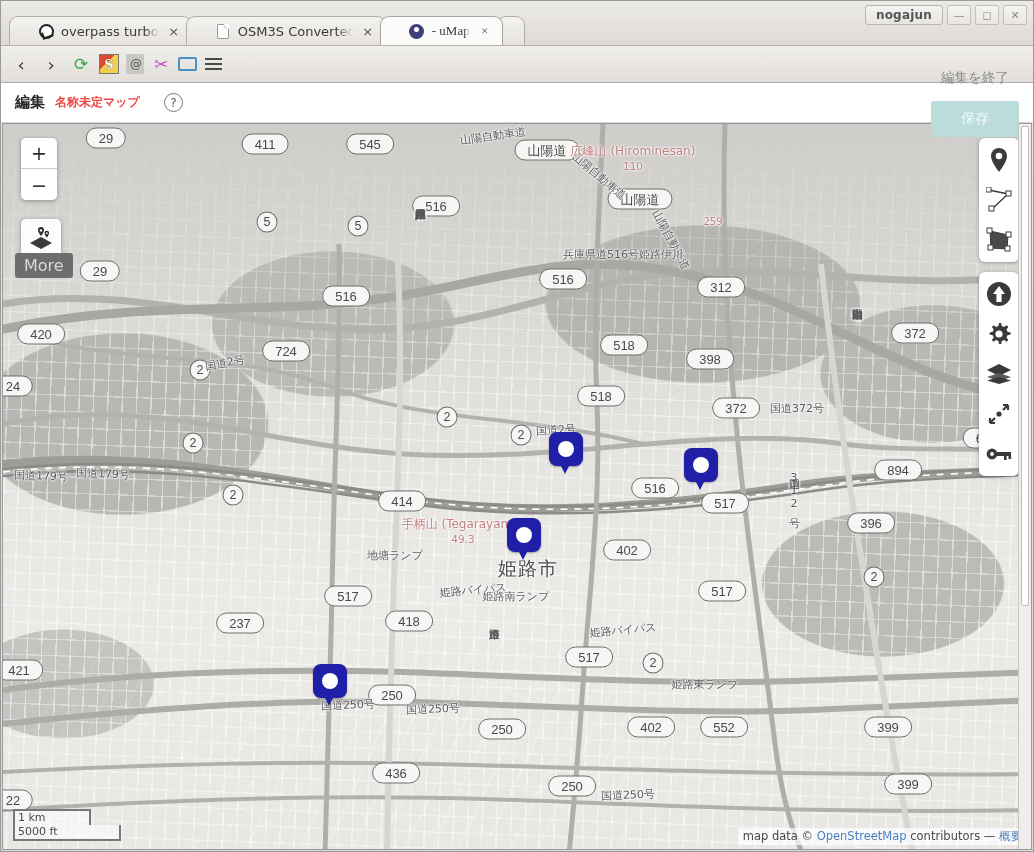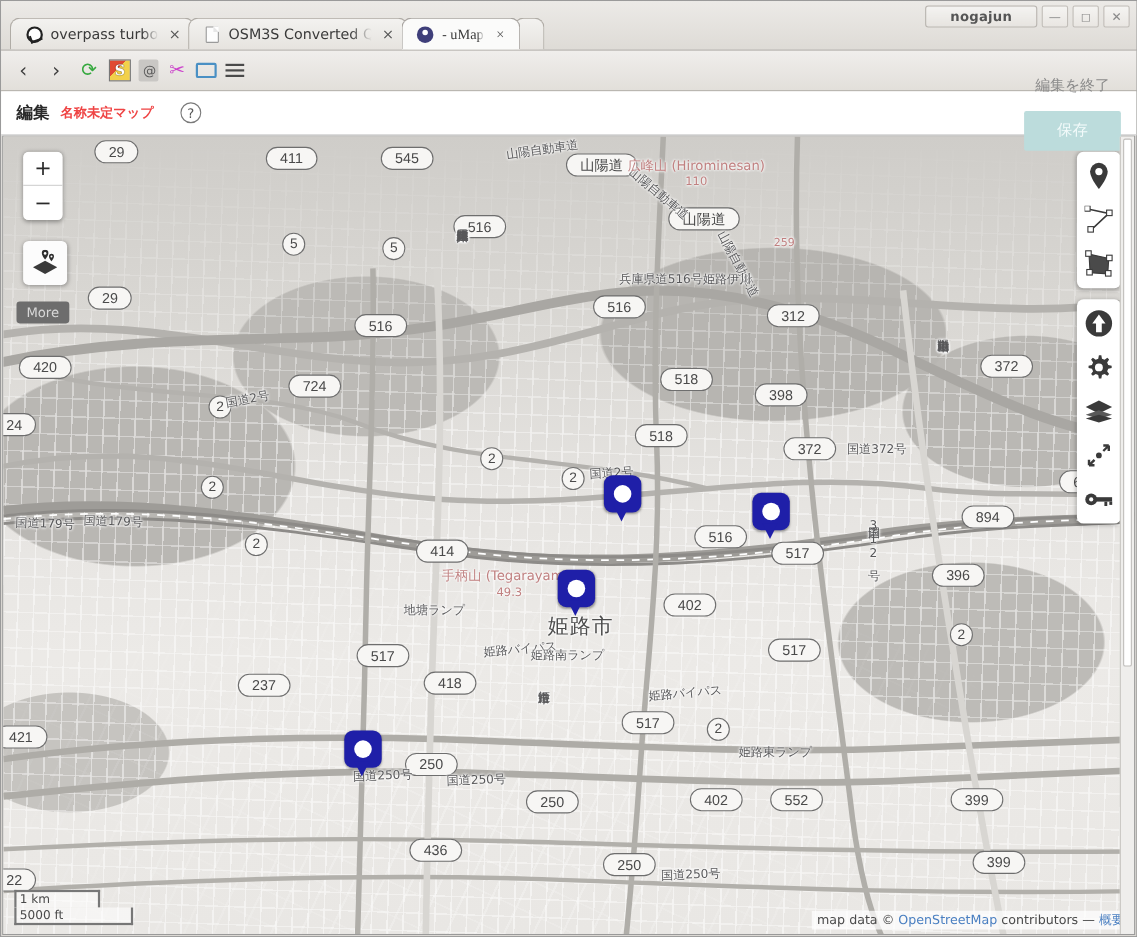--- a/index.html
+++ b/index.html
@@ -19,21 +19,21 @@
   
   .tabstrip {
     height: 45px; position: relative;
     display: flex; align-items: flex-end;
     padding-left: 8px;
     background: linear-gradient(#eceae7 0%, #dedbd6 100%);
     border-bottom: 1px solid #b4b0ab;
   }
   .tab {
     height: 29px; display: flex; align-items: center;
-    padding: 0 10px 0 13px; margin-right: -6px;
+    padding: 0 10px 0 28px; margin-right: -6px;
     font-size: 13px; color: #3a3a3a;
     border: 1px solid #b0aca6;
     border-bottom: none;
     border-radius: 9px 9px 0 0;
     background: linear-gradient(#f3f2f0, #e6e3df);
     position: relative;
     max-width: 200px;
     transform: skewX(0deg);
   }
   .tab.active {
@@ -90,21 +90,21 @@
     content:""; position:absolute; left:5px; top:3px;
     width:5px;height:5px;border-radius:50%;background:#fff;
   }
 
   .winbtns {
     position: absolute; right: 6px; top: 4px;
     display: flex; align-items: center; gap: 4px;
   }
   .userbadge {
     font-size: 12px; font-weight: bold; color: #555;
-    padding: 2px 22px; border: 1px solid #b9b5b0;
+    padding: 2px 10px; border: 1px solid #b9b5b0;
     border-radius: 3px;
     background: linear-gradient(#f4f3f1,#e7e4e0);
     letter-spacing: .2px;
   }
   .wbtn {
     width: 24px; height: 20px; border: 1px solid #c2beb9;
     border-radius: 2px; background: linear-gradient(#f5f4f2,#e9e6e2);
     color: #8a8a8a; font-size: 11px;
     display: flex; align-items: center; justify-content: center;
   }
@@ -299,22 +299,22 @@
     font-size: 19px; color: #2a2a2a; border-bottom: 1px solid #ccc;
   }
   .zoomctl div:last-child { border-bottom: none; }
   .layerbtn {
     position: absolute; left: 18px; top: 95px;
     width: 40px; height: 40px; background: #fcfcfc;
     border-radius: 5px; box-shadow: 0 1px 4px rgba(0,0,0,.35);
     display: flex; align-items: center; justify-content: center;
   }
   .more-tip {
-    position: absolute; left: 12px; top: 150px;
-    background: #6d6d6d; color: #d8d8d8; font-size: 12px;
+    position: absolute; left: 12px; top: 129px;
+    background: #6d6d6d; color: #d8d8d8; font-size: 16px;
     padding: 3px 9px; border-radius: 3px;
   }
   .rtoolbar {
     position: absolute; right: 12px; background: #fff;
     border-radius: 6px; width: 40px;
     box-shadow: 0 1px 4px rgba(0,0,0,.3);
     display: flex; flex-direction: column; align-items: center;
     padding: 8px 0; gap: 12px;
   }
   .rtoolbar.top { top: 14px; }

